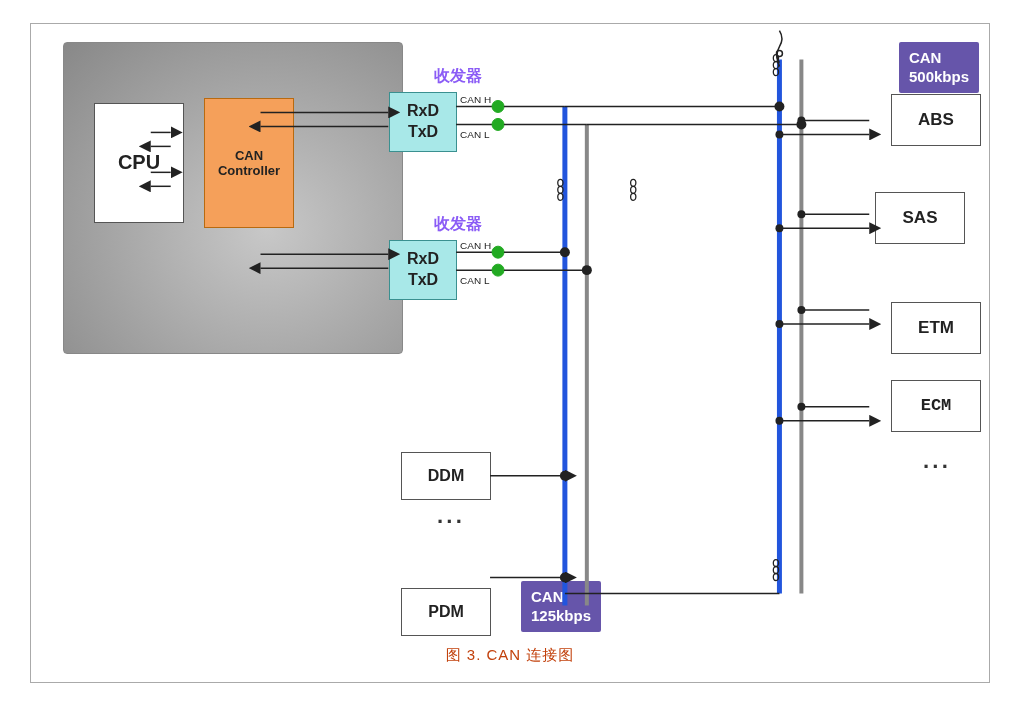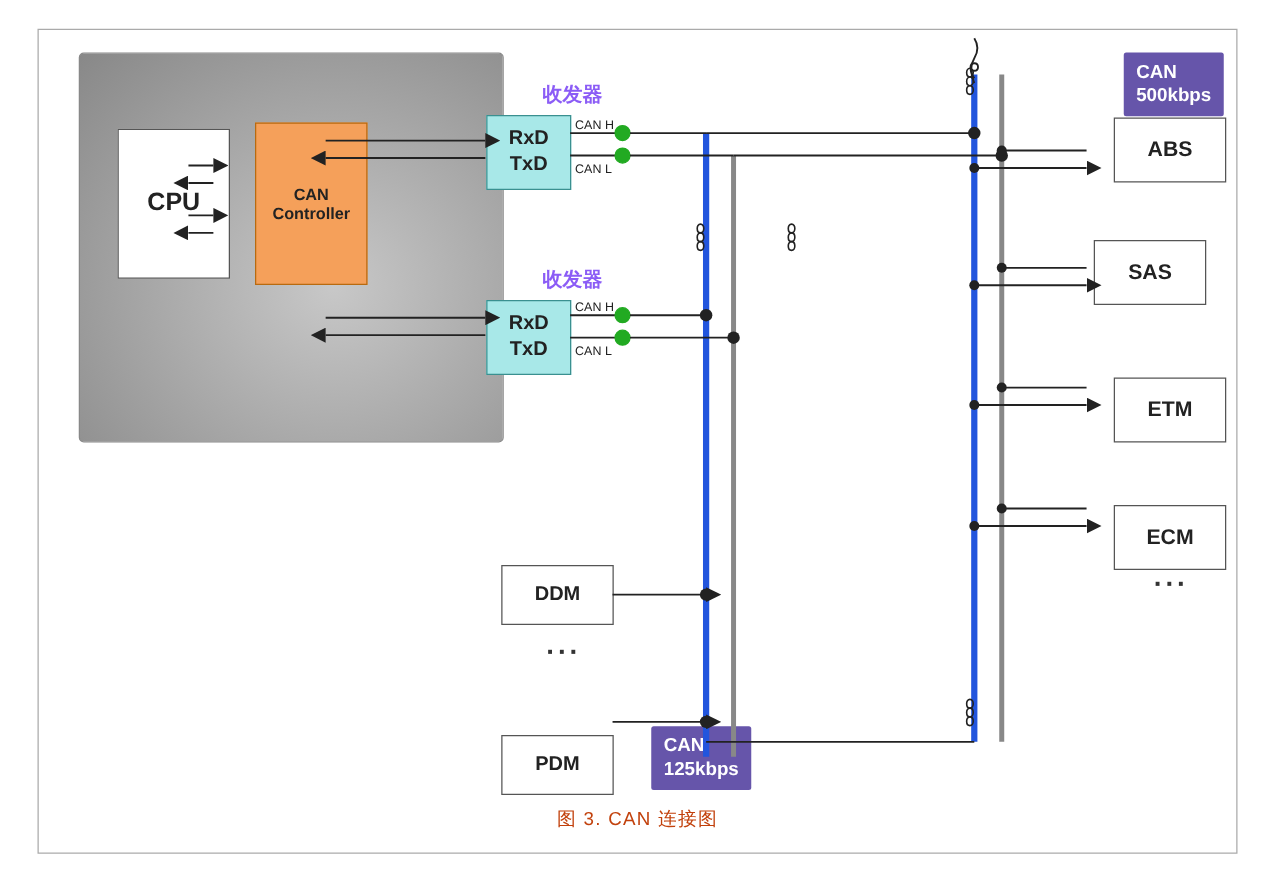--- a/index.html
+++ b/index.html
@@ -208,21 +208,21 @@
 
     <div class="device-box" style="right:8px; top:70px;margin-left:16px;">
       <span>ABS</span>
     </div>
     <div class="device-box" style="right:24px; top:168px;">
       <span>SAS</span>
     </div>
     <div class="device-box" style="right:8px; top:266px;margin-top:12px;">
       <span>ETM</span>
     </div>
-    <div class="device-box" style="right:8px; top:380px;">
+    <div class="device-box" style="right:8px; top:356px;font-family:Liberation Mono, monospace;">
       <span>ECM</span>
     </div>
 
     <div class="dots-text" style="right:38px; top:430px;">···</div>
 
     <div class="bl-device-box" style="left:370px; top:428px;">
       <span>DDM</span>
     </div>
     <div class="dots-text" style="left:406px; top:485px;">···</div>
     <div class="bl-device-box" style="left:370px; top:530px;margin-top:34px;">

